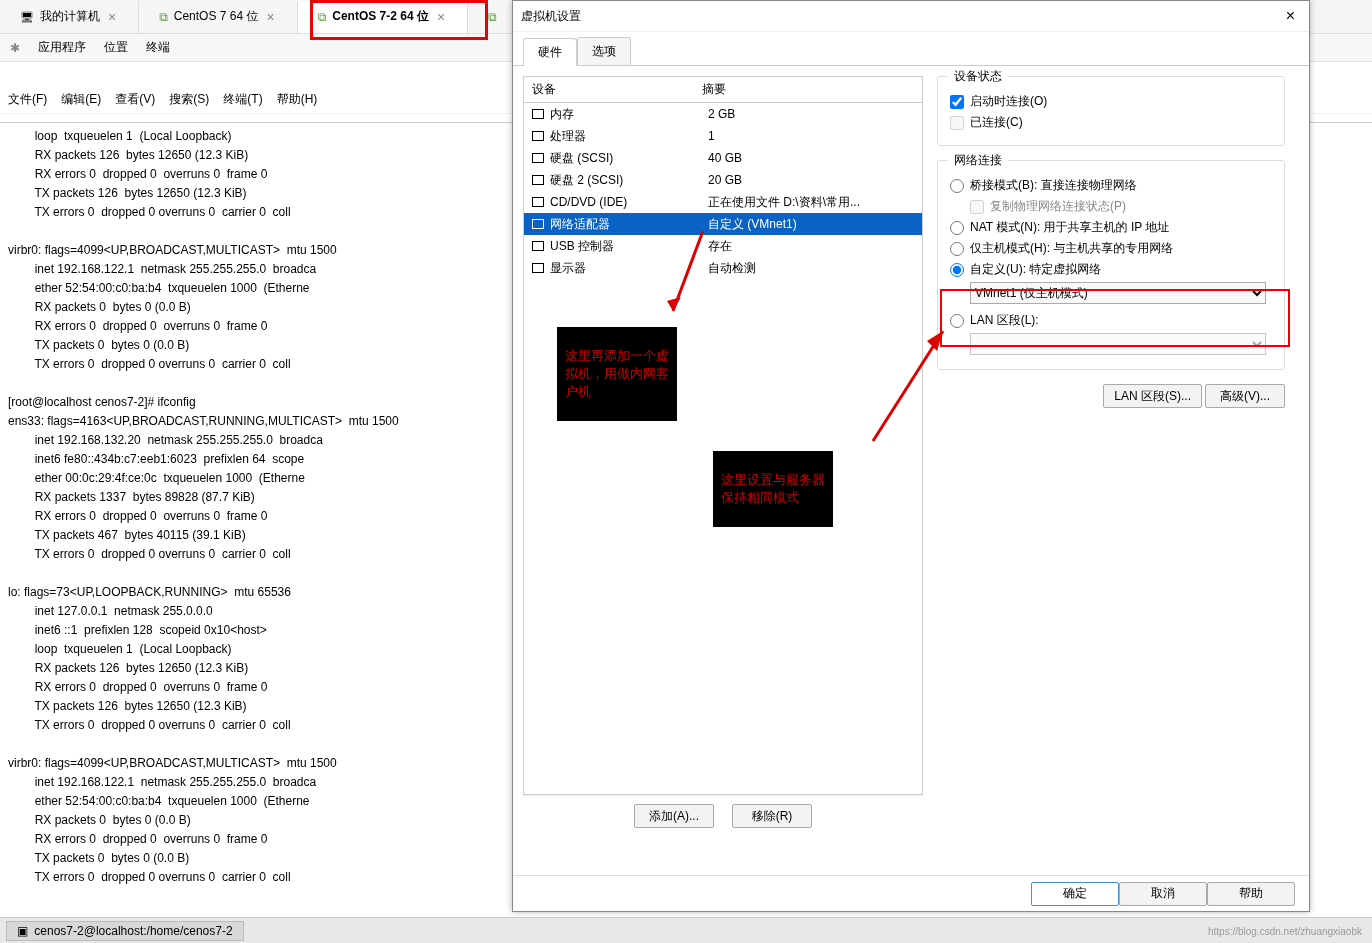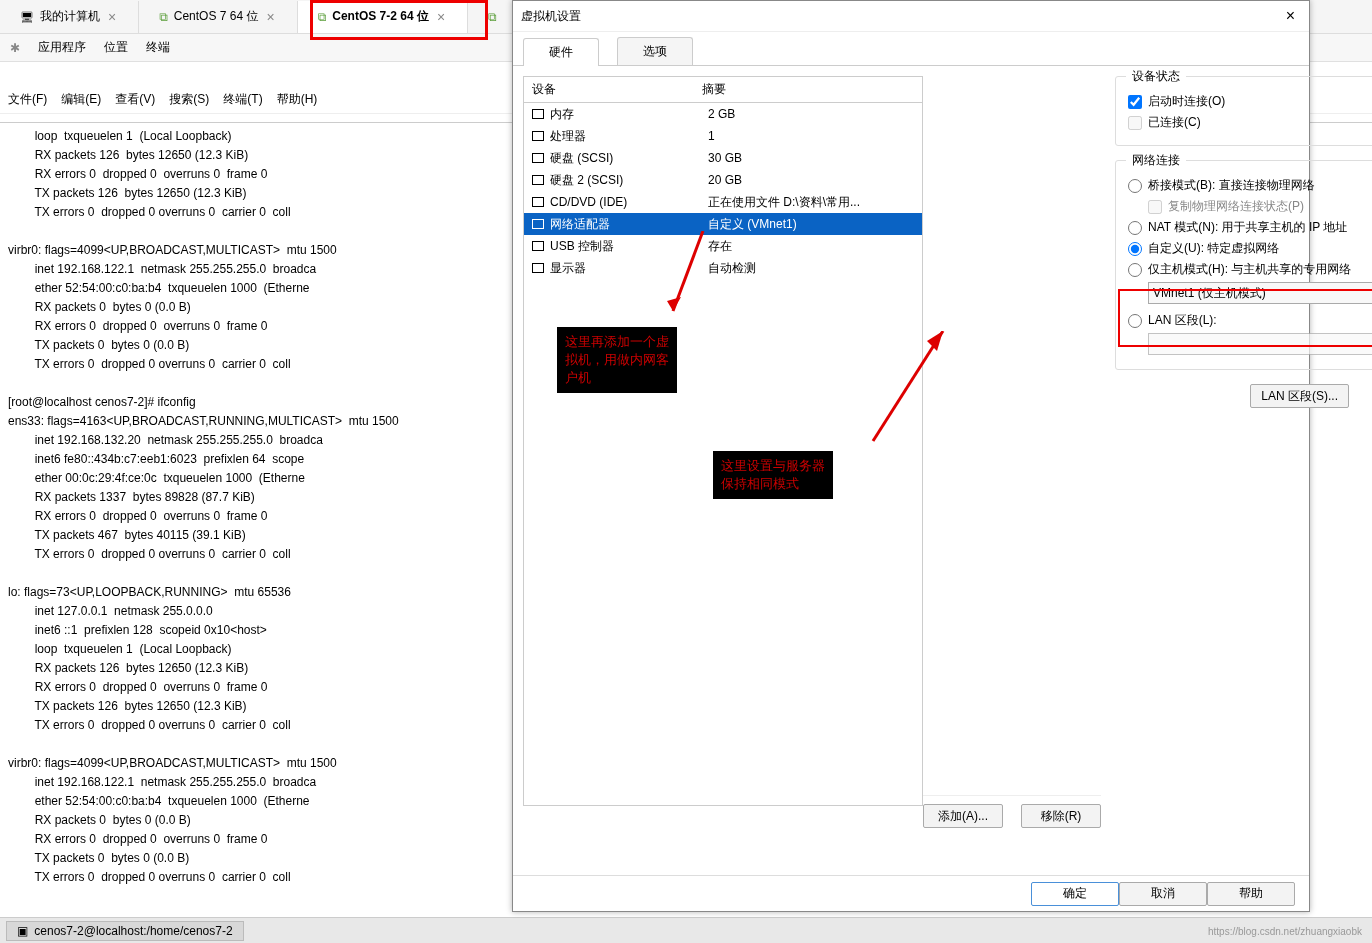--- a/index.html
+++ b/index.html
@@ -13,21 +13,21 @@
   .menu-item{cursor:pointer}
   .file-menu-bar{height:28px;background:#fff;display:flex;align-items:center;padding:0 8px;gap:14px;border-bottom:1px solid #eee}
   .terminal{background:#fff;color:#000;font-family:"Courier New",monospace;font-size:13px;padding:4px 8px;line-height:18px;white-space:pre;overflow:hidden;height:762px;border-top:1px solid #ccc;margin-top:8px}
   .bottom-taskbar{position:absolute;bottom:0;left:0;right:0;height:26px;background:#e8e8e8;border-top:1px solid #ccc;display:flex;align-items:center;padding:0 6px;gap:6px}
   .task-item{background:#d8d8d8;border:1px solid #bbb;padding:2px 10px;display:flex;align-items:center;gap:6px}
   
   .dialog{position:absolute;top:0;left:512px;width:798px;height:912px;background:#fff;border:1px solid #888;box-shadow:0 0 6px rgba(0,0,0,0.3)}
   .dlg-titlebar{height:30px;display:flex;align-items:center;justify-content:space-between;padding:15px 8px;border-bottom:1px solid #eee}
   .dlg-close{font-size:16px;cursor:pointer;padding:0 6px}
   .dlg-tabs{height:30px;display:flex;align-items:flex-end;padding:0 10px;border-bottom:1px solid #ccc;margin-top:4px}
-  .dlg-tab{padding:5px 25px;border:1px solid #ccc;border-bottom:none;margin-right:18px;background:#f5f5f5;cursor:pointer;border-radius:3px 3px 0 0}
+  .dlg-tab{padding:5px 14px;border:1px solid #ccc;border-bottom:none;margin-right:0;background:#f5f5f5;cursor:pointer;border-radius:3px 3px 0 0}
   .dlg-tab.active{background:#fff;position:relative;top:1px}
   .dlg-body{display:flex;padding:10px;height:780px}
   .dev-list-pane{width:400px;border:1px solid #ccc;display:flex;flex-direction:column}
   .dev-header{display:flex;border-bottom:1px solid #ccc;font-weight:normal;background:#fff}
   .dev-header>div{padding:4px 8px}
   .col-d{width:170px}.col-s{flex:1}
   .dev-list{flex:1;overflow:auto;position:relative}
   .dev-row{display:flex;align-items:center;padding:2px 6px;cursor:pointer;height:22px}
   .dev-row.selected{background:#0a63c4;color:#fff}
   .dev-ico{width:16px;height:14px;margin-right:4px;display:inline-flex;align-items:center;justify-content:center}
@@ -36,23 +36,23 @@
   .btn{min-width:80px;height:24px;border:1px solid #aaa;background:#f3f3f3;cursor:pointer;border-radius:2px;padding:0 10px}
   .btn.primary{border:1px solid #4a90d9;background:#fff}
   .right-pane{flex:1;padding:0 14px}
   .group{border:1px solid #ddd;border-radius:3px;margin-bottom:14px;padding:12px 12px 10px;position:relative}
   .group-title{position:absolute;top:-9px;left:10px;background:#fff;padding:0 6px}
   .chk,.rad{display:flex;align-items:center;gap:6px;margin:4px 0;cursor:pointer}
   .chk input,.rad input{width:14px;height:14px}
   .indent{margin-left:20px;color:#888}
   select{width:296px;height:22px;border:1px solid #aaa;background:#f8f8f8}
   .net-highlight{border:2px solid #e00;position:absolute;pointer-events:none}
-  .right-btns{display:flex;justify-content:flex-end;gap:28px;margin-top:6px}
+  .right-btns{display:flex;justify-content:flex-end;gap:3px;margin-top:6px}
   .dlg-footer{position:absolute;bottom:0;left:0;right:0;height:36px;border-top:1px solid #ddd;display:flex;align-items:center;justify-content:flex-end;padding:16px 14px}
-  .annotation{position:absolute;background:#000;color:#c00;font-size:13px;padding:6px 8px;line-height:18px;font-family:"Microsoft YaHei"}
+  .annotation{position:absolute;background:#000;color:#c00;font-size:13px;padding:20px 8px;line-height:18px;font-family:"Microsoft YaHei"}
   .monitor-ico::before{content:"🖥";font-size:11px}
   .ico-sq{width:12px;height:10px;border:1px solid currentColor;display:inline-block}
   svg.arrow-svg{position:absolute;pointer-events:none}
   .watermark{position:absolute;bottom:6px;right:10px;font-size:10px;color:#999;font-family:Liberation Sans, sans-serif}
 </style>
 </head>
 <body>
 
 <div class="tab-bar">
   <div class="tab">
@@ -147,21 +147,21 @@
 <div class="dialog">
   <div class="dlg-titlebar">
     <span>虚拟机设置</span>
     <span class="dlg-close">×</span>
   </div>
   <div class="dlg-tabs">
     <div class="dlg-tab active">硬件</div>
     <div class="dlg-tab">选项</div>
   </div>
   <div class="dlg-body">
-    <div style="display:flex;flex-direction:row">
+    <div style="display:flex;flex-direction:column">
       <div class="dev-list-pane" style="height:730px">
         <div class="dev-header">
           <div class="col-d">设备</div>
           <div class="col-s">摘要</div>
         </div>
         <div class="dev-list" id="dev-list">
             <div class="dev-row">
               <span class="dev-ico">
                 <span class="ico-sq"></span>
               </span>
@@ -173,21 +173,21 @@
                 <span class="ico-sq"></span>
               </span>
               <span class="dev-name">处理器</span>
               <span class="dev-sum">1</span>
             </div>
             <div class="dev-row">
               <span class="dev-ico">
                 <span class="ico-sq"></span>
               </span>
               <span class="dev-name">硬盘 (SCSI)</span>
-              <span class="dev-sum">30 GB</span>
+              <span class="dev-sum">40 GB</span>
             </div>
             <div class="dev-row">
               <span class="dev-ico">
                 <span class="ico-sq"></span>
               </span>
               <span class="dev-name">硬盘 2 (SCSI)</span>
               <span class="dev-sum">20 GB</span>
             </div>
             <div class="dev-row">
               <span class="dev-ico">
@@ -246,26 +246,26 @@
           </label>
         <label class="chk indent">
             <input type="checkbox" disabled="" style="">
             <span>复制物理网络连接状态(P)</span>
           </label>
         <label class="rad">
             <input type="radio" name="net" style="">
             <span>NAT 模式(N): 用于共享主机的 IP 地址</span>
           </label>
         <label class="rad">
+            <input type="radio" name="net" style="">
+            <span>仅主机模式(H): 与主机共享的专用网络</span>
+          </label>
+        <label class="rad">
             <input type="radio" name="net" checked="" style="">
             <span>自定义(U): 特定虚拟网络</span>
-          </label>
-        <label class="rad">
-            <input type="radio" name="net" style="">
-            <span>仅主机模式(H): 与主机共享的专用网络</span>
           </label>
         <div style="margin:4px 0 8px 20px"><select><option>VMnet1 (仅主机模式)</option></select></div>
         <label class="rad">
             <input type="radio" name="net" style="">
             <span>LAN 区段(L):</span>
           </label>
         <div style="margin:4px 0 4px 20px"><select disabled=""><option></option></select></div>
         <div class="net-highlight" style="top:128px;left:2px;width:350px;height:58px"></div>
       </div>
       <div class="right-btns">

